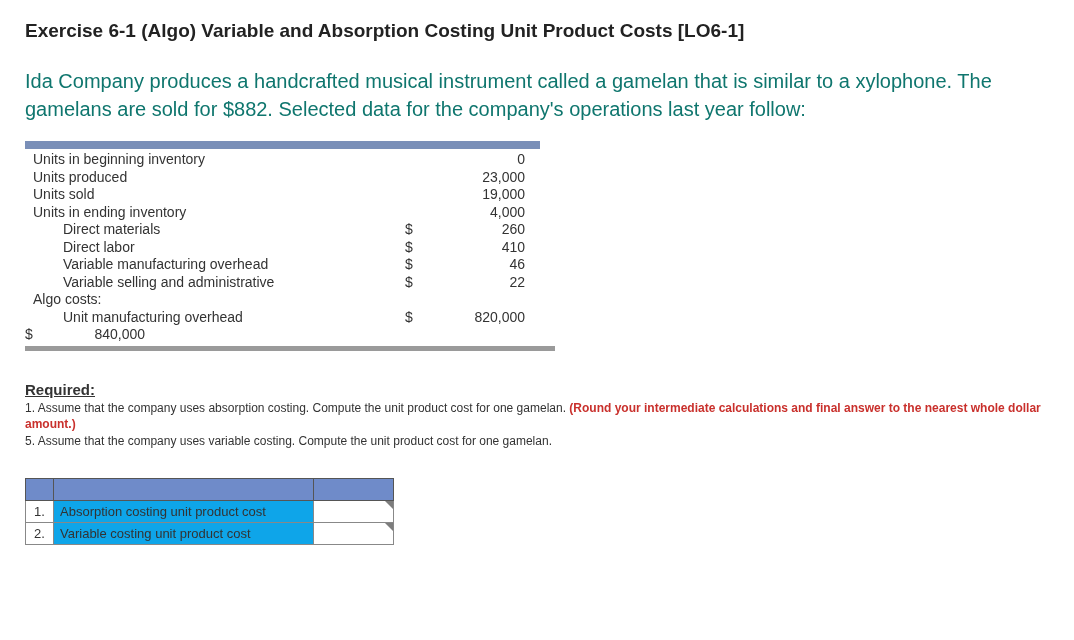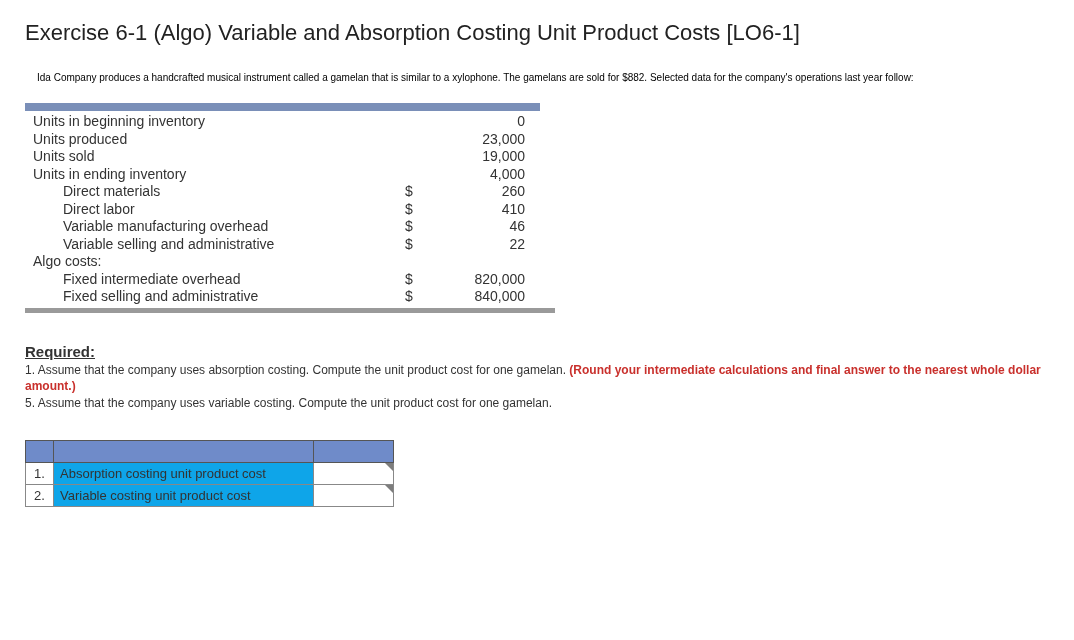--- a/index.html
+++ b/index.html
@@ -9,31 +9,30 @@
     }
     body {
       font-family: Arial, Helvetica, sans-serif;
       font-size: 15px;
       color: #333;
       padding: 20px 25px;
       background: #fff;
       width: 1074px;
     }
     .exercise-title {
-      font-size: 22px;
-      font-weight: normal;
+      font-size: 19px;
+      font-weight: bold;
       color: #222;
       margin-bottom: 25px;
     }
     .intro-text {
-      font-size: 10px;
-      color: #000000;
+      font-size: 20px;
+      color: #0f766e;
       line-height: 1.4;
       margin-bottom: 18px;
-      margin-left: 12px;
     }
     .data-table {
       font-family: Liberation Sans, sans-serif;
       font-size: 14px;
       color: #333;
       margin-bottom: 30px;
       width: 530px;
     }
     .bar-top {
       height: 8px;
@@ -136,22 +135,22 @@
       <div class="data-row"><span class="data-label">Units in beginning inventory</span><span class="data-currency"></span><span class="data-value">0</span></div>
       <div class="data-row"><span class="data-label">Units produced</span><span class="data-currency"></span><span class="data-value">23,000</span></div>
       <div class="data-row"><span class="data-label">Units sold</span><span class="data-currency"></span><span class="data-value">19,000</span></div>
       <div class="data-row"><span class="data-label">Units in ending inventory</span><span class="data-currency"></span><span class="data-value">4,000</span></div>
       <div class="data-row"><span class="data-currency"></span><span class="data-value"></span></div>
       <div class="data-row"><span class="data-label indent">Direct materials</span><span class="data-currency">$</span><span class="data-value">260</span></div>
       <div class="data-row"><span class="data-label indent">Direct labor</span><span class="data-currency">$</span><span class="data-value">410</span></div>
       <div class="data-row"><span class="data-label indent">Variable manufacturing overhead</span><span class="data-currency">$</span><span class="data-value">46</span></div>
       <div class="data-row"><span class="data-label indent">Variable selling and administrative</span><span class="data-currency">$</span><span class="data-value">22</span></div>
       <div class="data-row"><span class="data-label">Algo costs:</span><span class="data-currency"></span><span class="data-value"></span></div>
-      <div class="data-row"><span class="data-label indent">Fixed intermediate overhead</span><span class="data-currency">$</span><span class="data-value">820,000</span></div>
-      <div class="data-row"><span class="data-label indent">Fixed selling and administrative</span><span class="data-currency">$</span><span class="data-value">840,000</span></div>
+      <div class="data-row"><span class="data-label indent">Unit manufacturing overhead</span><span class="data-currency">$</span><span class="data-value">820,000</span></div>
+      <div class="data-row"><span class="data-currency">$</span><span class="data-value">840,000</span></div>
     </div>
   <div class="bar-bottom"></div>
 </div>
 
 <div class="required-block">
   <div class="required-heading">Required:</div>
   <div class="required-text">
     <span>1. Assume that the company uses absorption costing. Compute the unit product cost for one gamelan. </span><span class="red-text">(Round your intermediate calculations and final answer to the nearest whole dollar amount.)</span>
   </div>
   <div class="required-text">5. Assume that the company uses variable costing. Compute the unit product cost for one gamelan.</div>

